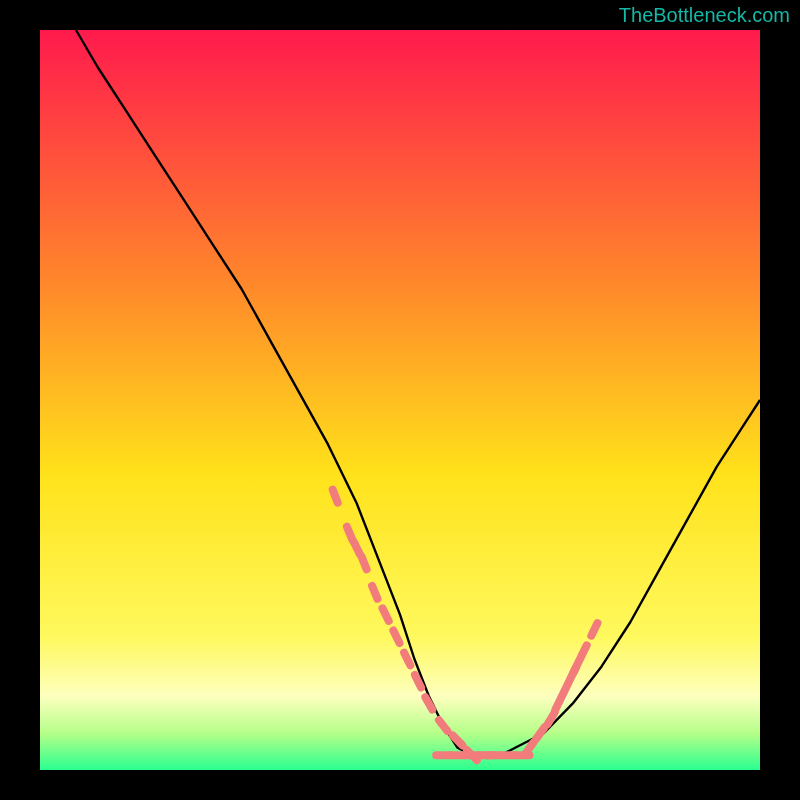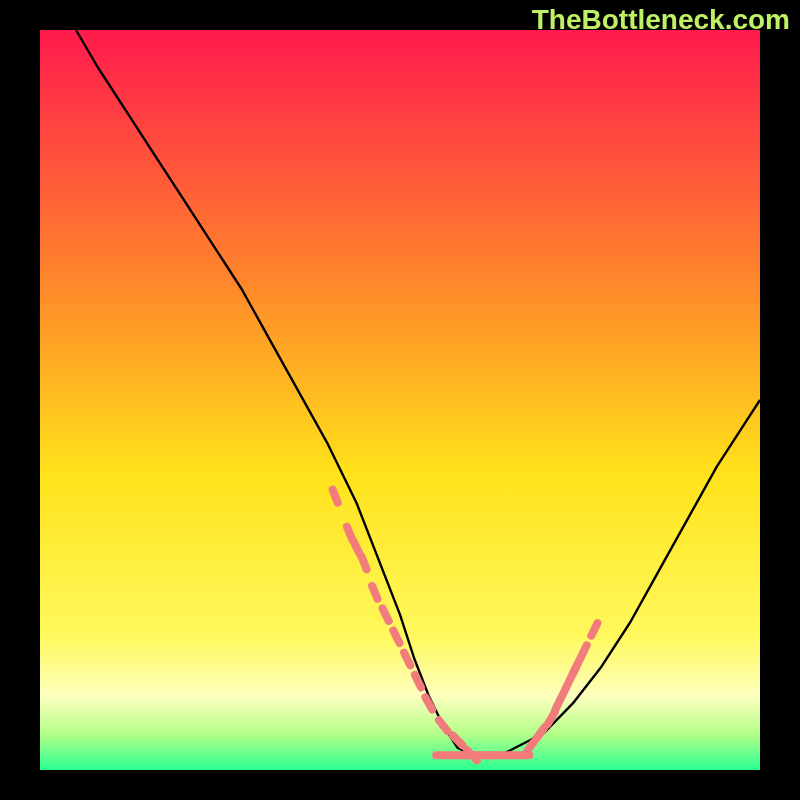--- a/index.html
+++ b/index.html
@@ -12,23 +12,23 @@
   }
   .container {
     position: relative;
     width: 800px;
     height: 800px;
   }
   .watermark {
     position: absolute;
     top: 4px;
     right: 10px;
-    color: #bef264;
-    font-size: 28px;
-    font-weight: bold;
+    color: #14b8a6;
+    font-size: 20px;
+    font-weight: normal;
     z-index: 10;
   }
   svg.plot {
     position: absolute;
     left: 0;
     top: 0;
   }
 </style>
 </head>
 <body>

